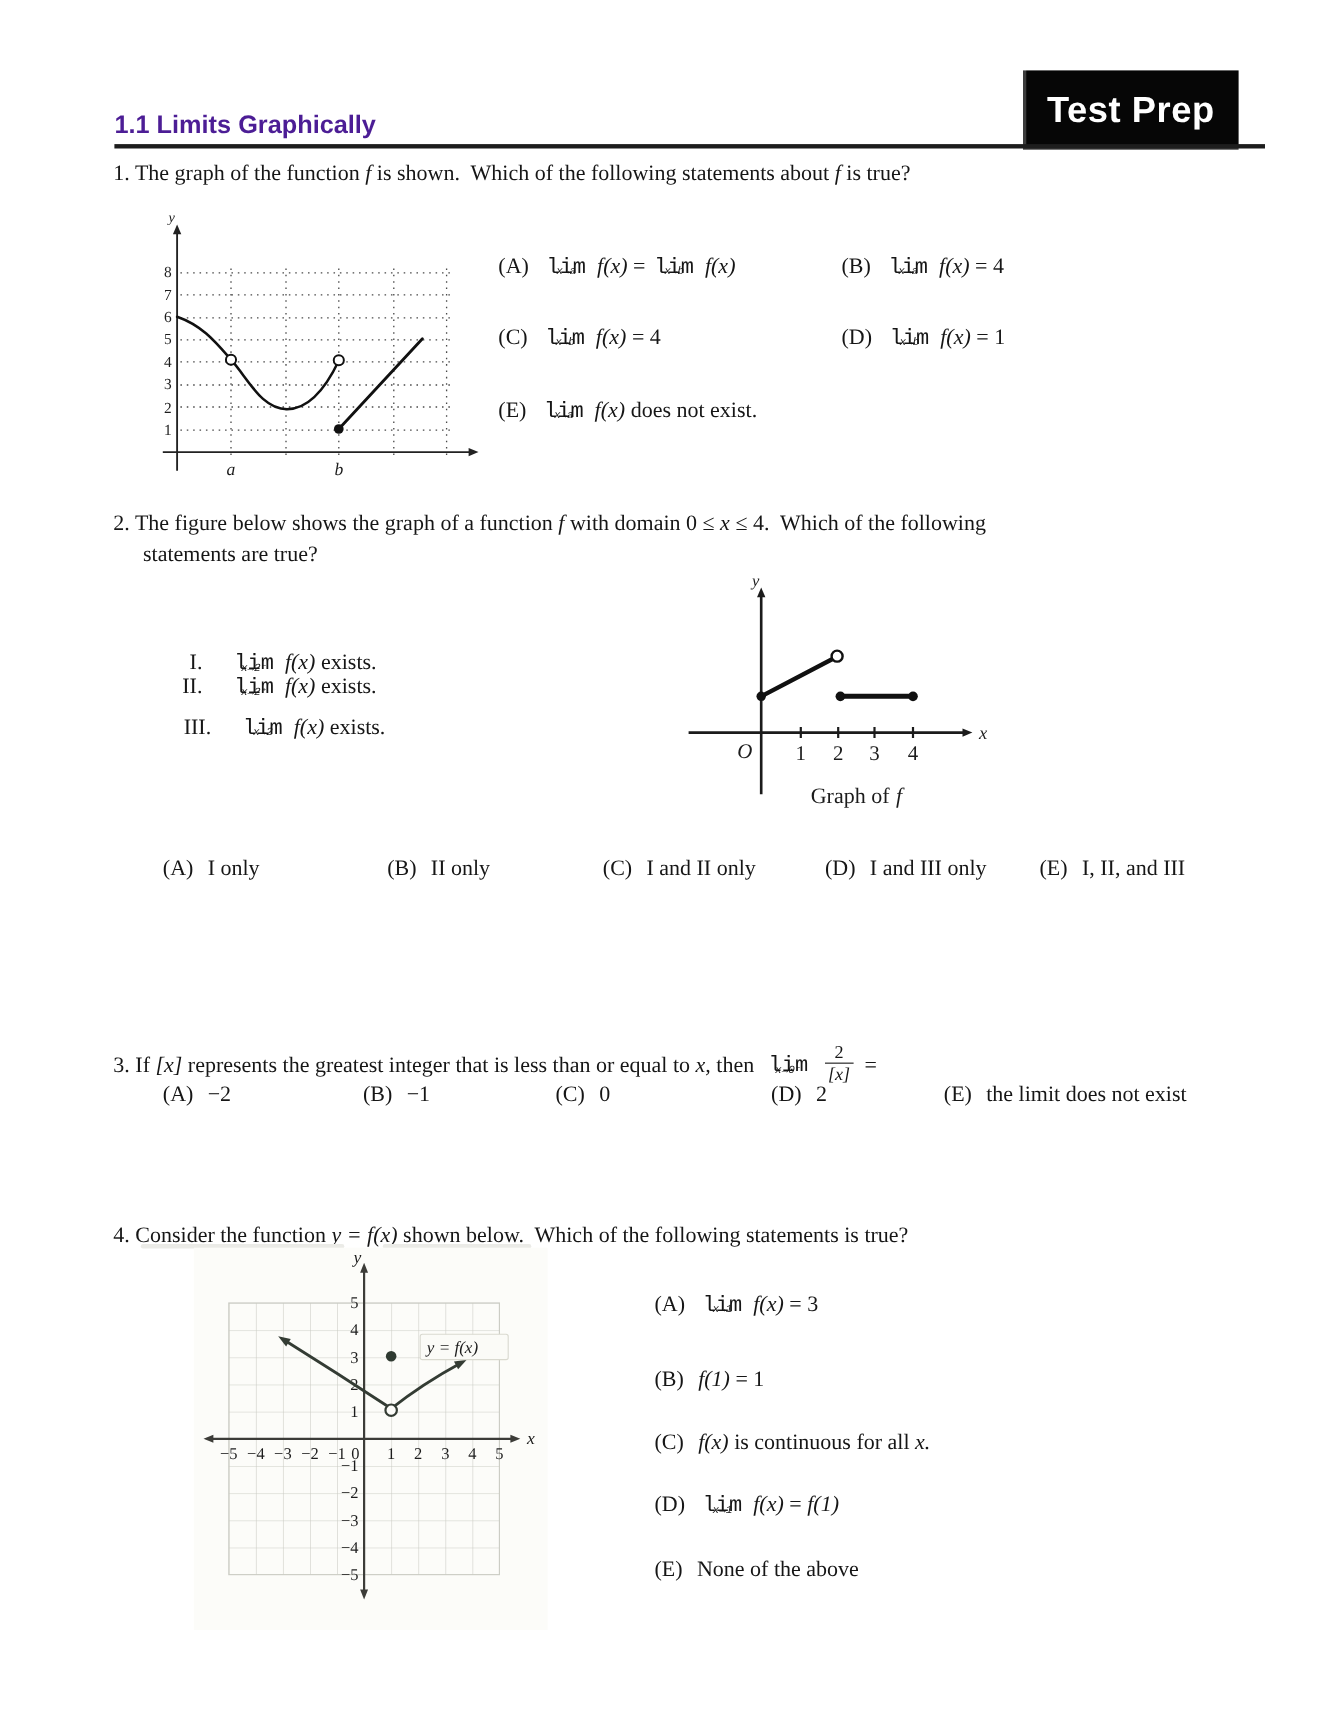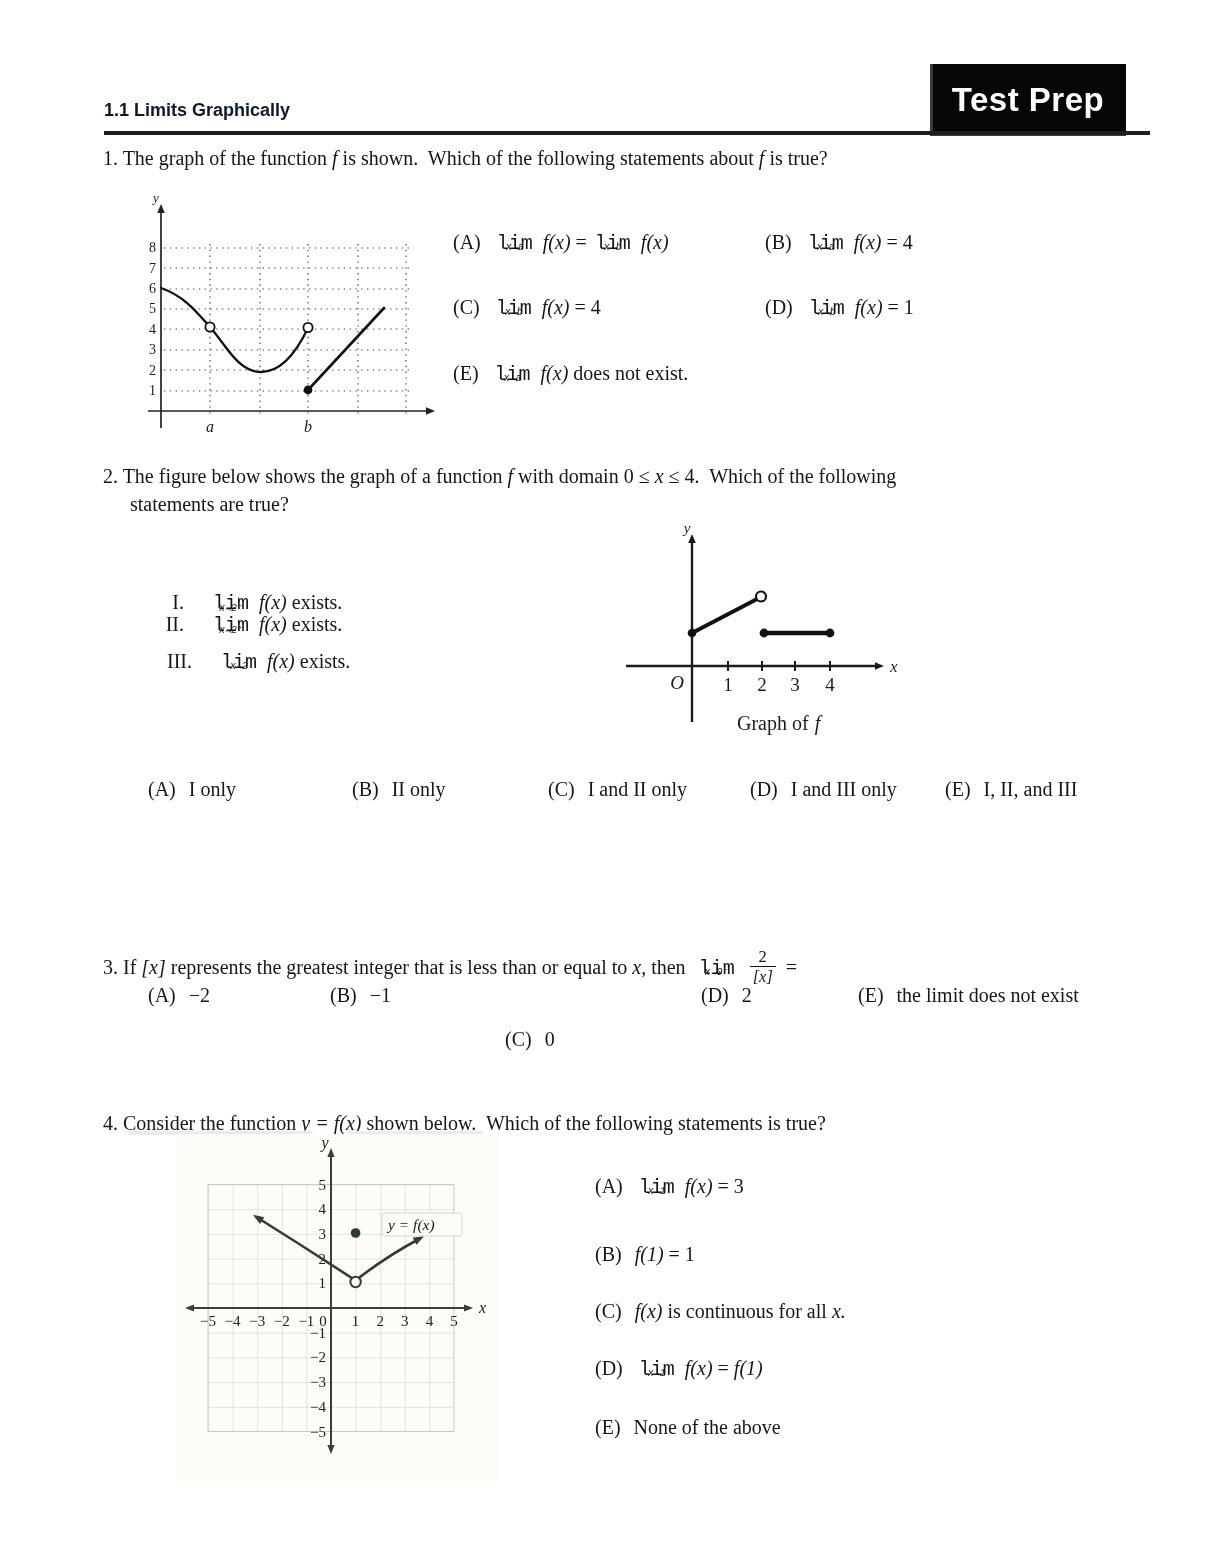--- a/index.html
+++ b/index.html
@@ -3,21 +3,21 @@
 <meta charset="utf-8">
 <style>
   html,body{margin:0;padding:0;background:#fff;}
   #page{position:relative;width:1210px;height:1566px;background:#ffffff;
         font-family:"Liberation Serif","DejaVu Serif",serif;color:#161616;overflow:hidden;}
   .abs{position:absolute;}
   .sans{font-family:"Liberation Sans","DejaVu Sans",sans-serif;}
   .it{font-style:italic;}
   .pre{white-space:pre-wrap;margin-top:48px;}
   .t20{font-size:20px;line-height:1.28;white-space:nowrap;}
-  .heading{font-size:18px;font-weight:bold;color:#0f172a;}
+  .heading{font-size:23px;font-weight:bold;color:#4c1d95;}
   .rule{height:4px;background:#1d1d1d;}
   .badge{background:#060606;color:#ffffff;font-weight:bold;font-size:33px;text-align:center;
          line-height:72px;letter-spacing:.5px;box-shadow:inset 3px -3px 0 rgba(255,255,255,.22);}
   .opt{font-size:20px;white-space:nowrap;}
   .olabel{margin-right:13px;}
   .lim{display:inline-block;position:relative;text-align:center;margin:0 5px 0 3px;font-family:Liberation Mono, monospace;}
   .lim .sub{position:absolute;left:50%;top:1.04em;transform:translateX(-50%);
             font-size:10px;font-style:italic;white-space:nowrap;}
   .mfunc{font-style:italic;margin-right:5px;}
   .meq{margin-right:5px;}
@@ -186,21 +186,21 @@
     <span>then</span>
     <span class="lim" style="margin-left:8px;"><span class="word">lim</span><span class="sub">x→0⁻</span></span>
     <span class="frac"><span class="num">2</span><span class="den">[x]</span></span>
     <span>=</span>
   </div>
 
   <div class="abs opt" style="left:148px;top:984px;">
     <span class="olabel">(A)</span><span>−2</span></div>
   <div class="abs opt" style="left:330px;top:984px;">
     <span class="olabel">(B)</span><span>−1</span></div>
-  <div class="abs opt" style="left:505px;top:984px;margin-top:44px;">
+  <div class="abs opt" style="left:505px;top:984px;">
     <span class="olabel">(C)</span><span>0</span></div>
   <div class="abs opt" style="left:701px;top:984px;">
     <span class="olabel">(D)</span><span>2</span></div>
   <div class="abs opt" style="left:858px;top:984px;">
     <span class="olabel">(E)</span><span>the limit does not exist</span></div>
 
   <div class="abs t20" style="left:103px;top:1111px;">
     <span>4.</span>
     <span>Consider the function</span>
     <span class="it">y = f(x)</span>

